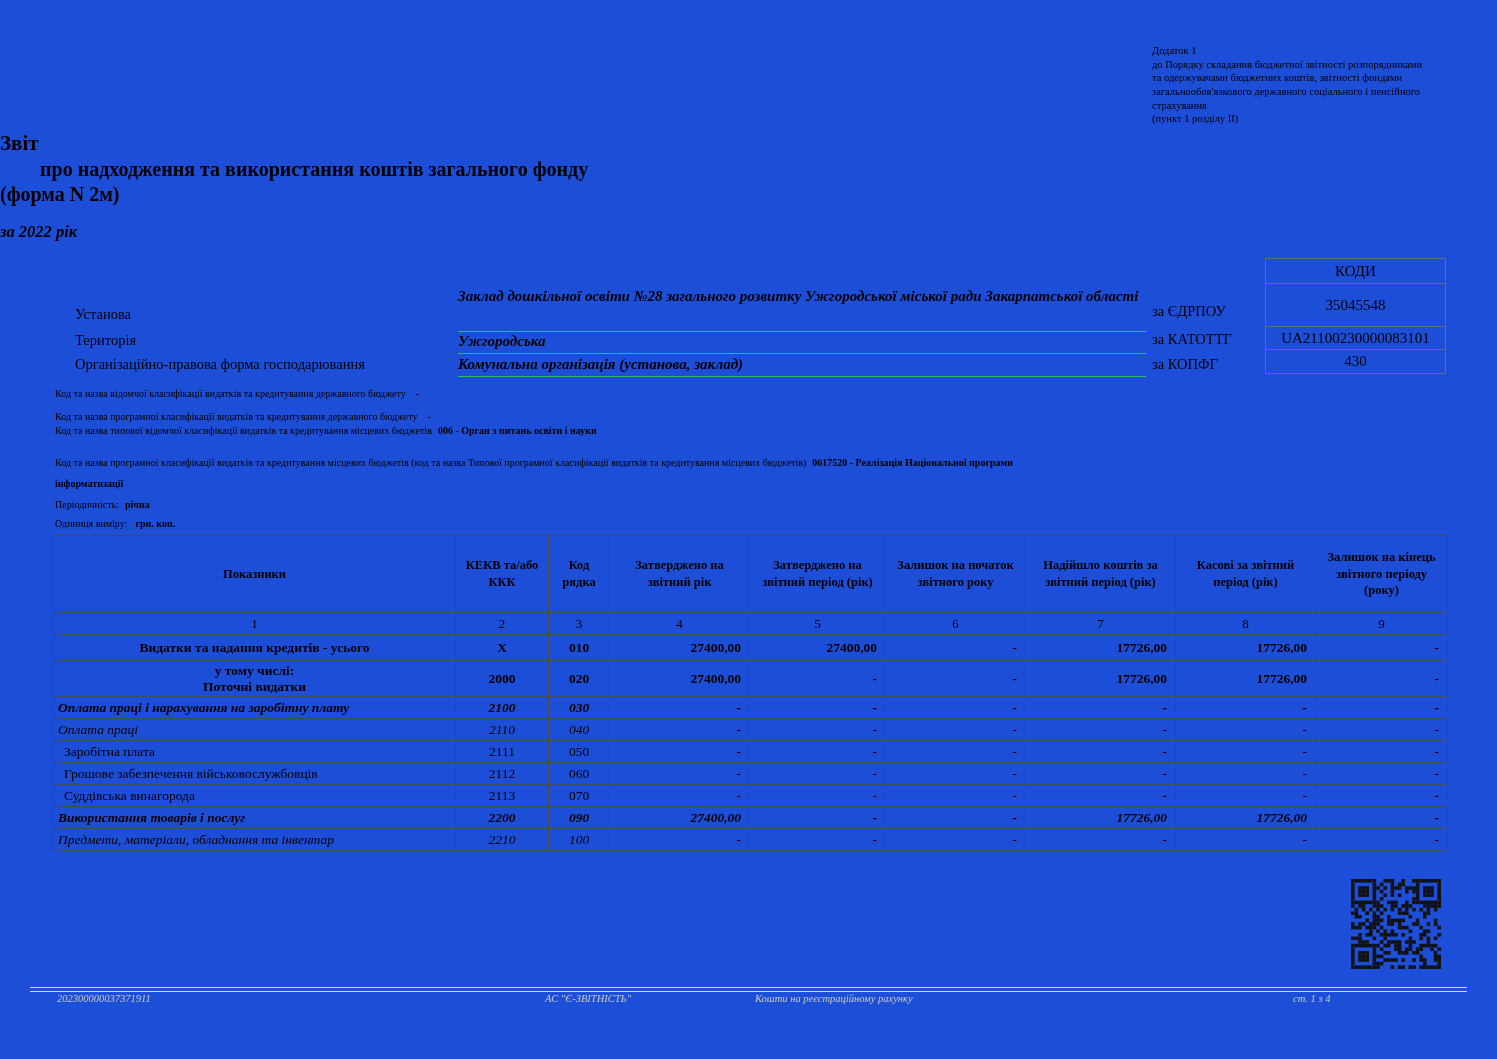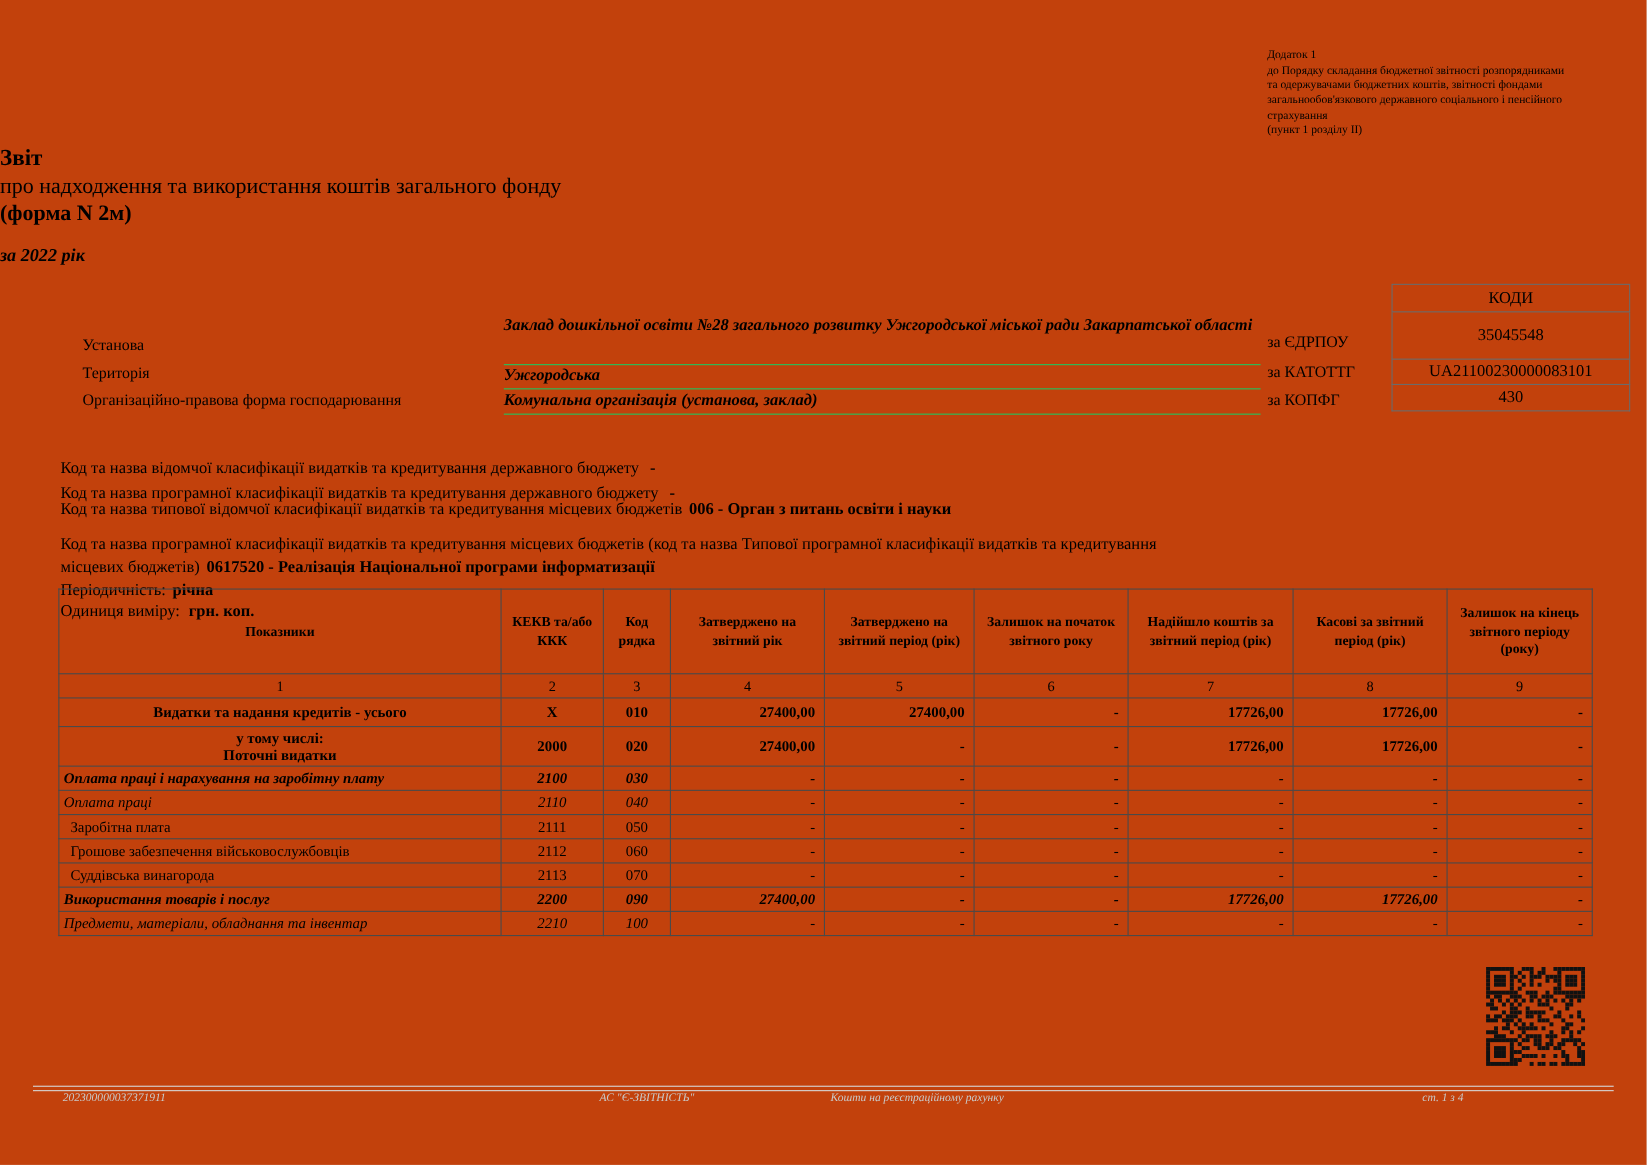--- a/index.html
+++ b/index.html
@@ -1,43 +1,43 @@
 <!DOCTYPE html>
 <html><head>
 <meta charset="utf-8">
 <style>
   html,body { margin:0; padding:0; background:#e8e8e8; }
   .page {
     position:relative; width:1497px; height:1059px; margin:0 auto;
-    background:#c2410c; color:#000;
+    background:#1d4ed8; color:#000;
     font-family:"Liberation Serif", serif; overflow:hidden;
   }
   
   .appendix { position:absolute; left:1152px; top:44px; width:330px;
     font-size:10.5px; line-height:1.3; }
   .appendix div { white-space:nowrap; }
   
   .title-block { position:absolute; left:0; top:131px; width:100%; }
   .title-l1 { font-size:21px; font-weight:bold; }
-  .title-l2 { font-size:20px; font-weight:normal; margin-top:2px; }
+  .title-l2 { font-size:20px; font-weight:bold; margin-top:2px;padding-left:40px; }
   .title-l3 { font-size:20px; font-weight:bold; margin-top:2px; }
   .title-period { font-size:16.5px; font-weight:bold; font-style:italic; margin-top:16px; }
   
   .org-label { position:absolute; left:55px; font-size:14.5px;margin-left:20px; }
   .org-value { position:absolute; left:458px; width:688px; font-size:15px;
     font-weight:bold; font-style:italic; line-height:21px;
     border-bottom:1px solid #22c55e; }
   .code-label { position:absolute; left:1152px; font-size:14.5px; }
-  .codes-box { position:absolute; left:1265px; top:258px; width:217px;
+  .codes-box { position:absolute; left:1265px; top:258px; width:181px;
     font-size:15px; text-align:center; }
   .codes-box .cell { box-sizing:border-box; border:1px solid #6b6b6b; border-top:none;
     display:flex; align-items:center; justify-content:center; }
   .codes-box .cell.first { border-top:1px solid #6b6b6b; }
   
-  .cls-line { position:absolute; left:55px; font-size:15px; line-height:21px;margin-top:33px; }
+  .cls-line { position:absolute; left:55px; font-size:10px; line-height:21px; }
   .cls-line b { margin-left:10px; }
   
   table.report { position:absolute; left:53px; top:535px; width:1394px;
     border-collapse:collapse; table-layout:fixed; }
   table.report th, table.report td { box-sizing:border-box; border:1px solid #4a4a4a;
     overflow:hidden; }
   table.report th { font-size:12.5px; font-weight:bold; text-align:center;
     vertical-align:middle; padding:4px 8px; line-height:1.35; height:77px; }
   table.report td { font-size:13.5px; padding:1px 4px; vertical-align:middle; }
   tr.numrow td { height:22px; text-align:center; font-size:13px; padding:0; }

